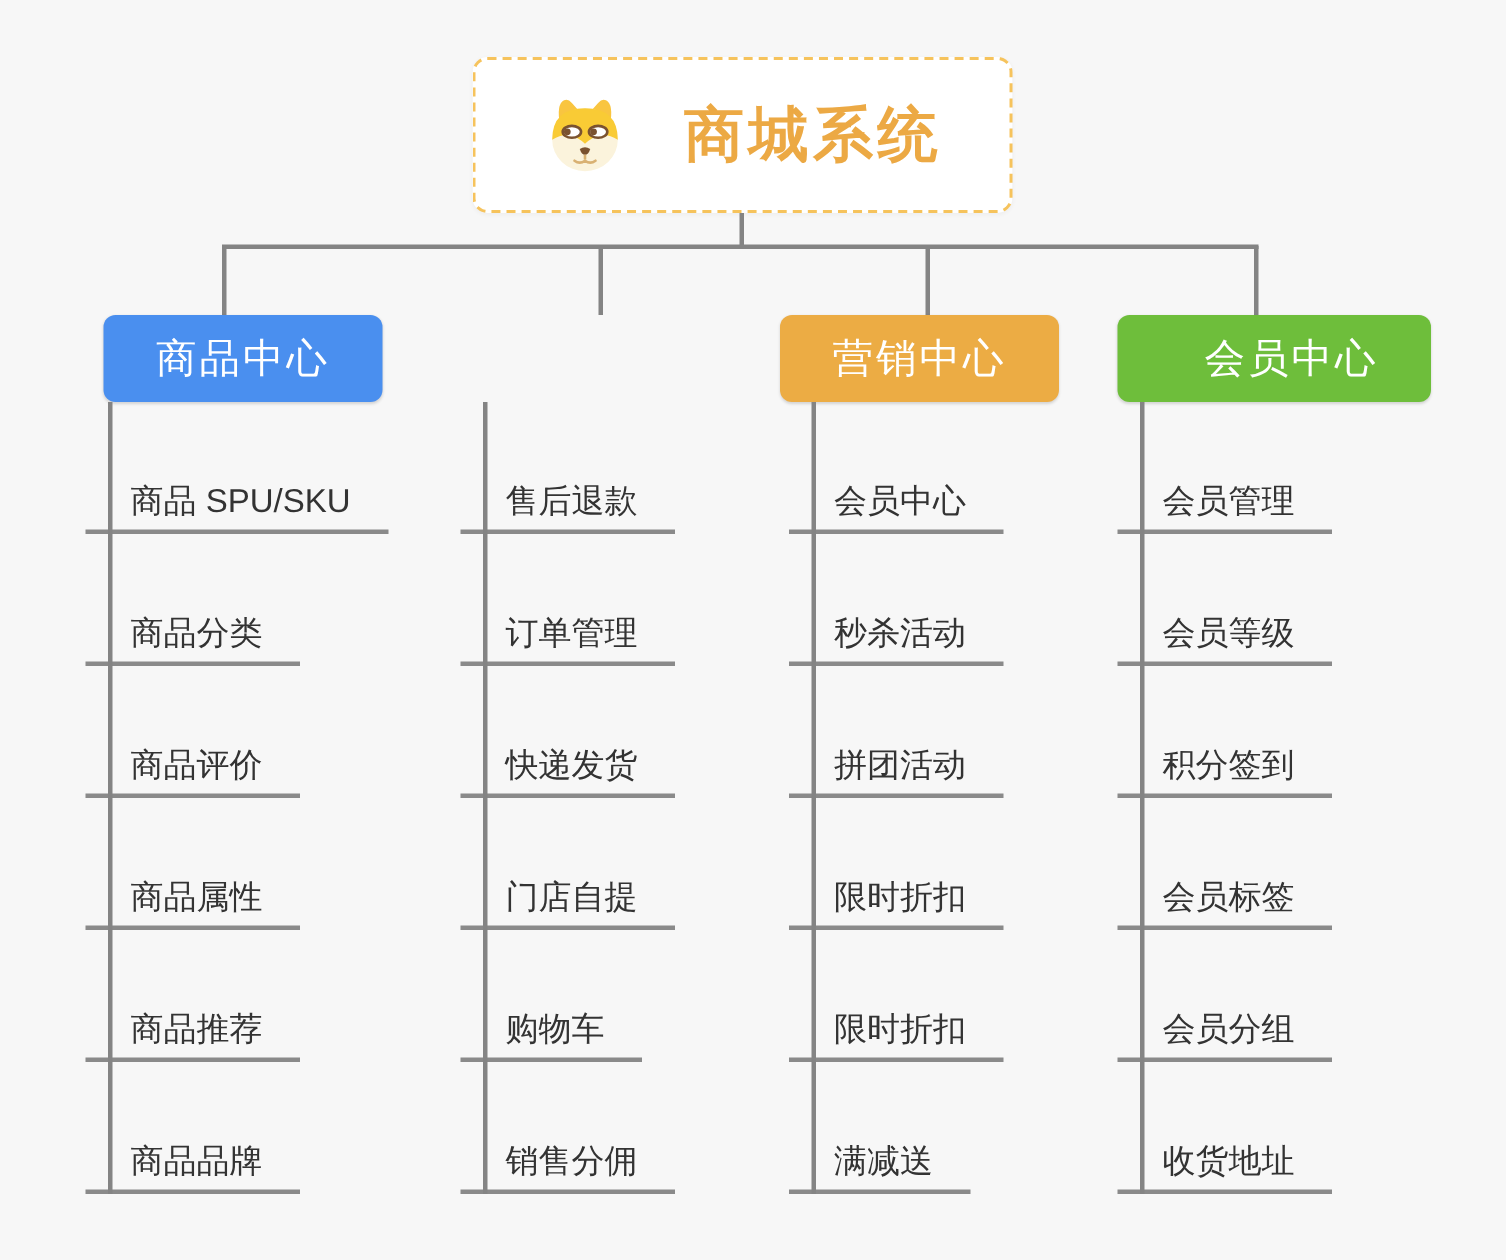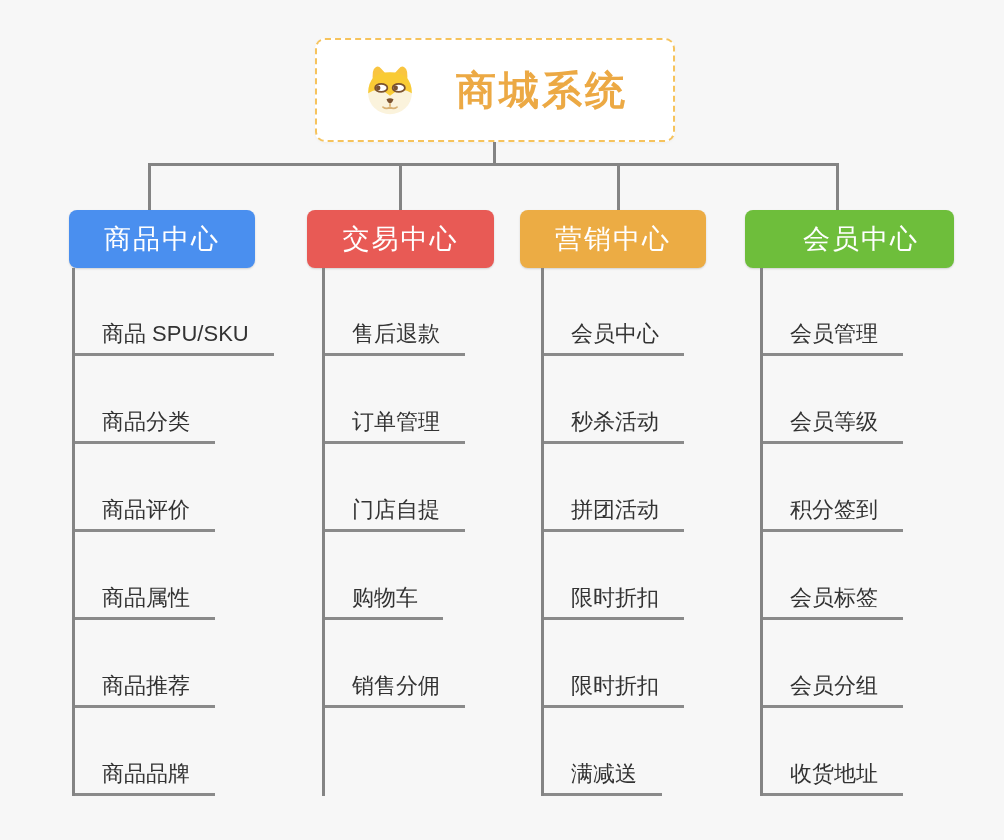--- a/index.html
+++ b/index.html
@@ -34,21 +34,21 @@
   #branch-1{left:307px;width:187px;}
   #branch-2{left:520px;width:186px;}
   #branch-3{left:745px;width:186px;}
 
   
   .column{position:absolute;top:268px;}
   #column-0{left:57px;} #column-1{left:307px;} #column-2{left:526px;} #column-3{left:745px;}
   .trunk{position:absolute;left:15px;top:0;width:3px;height:528px;background:#848484;}
   .row{height:88px;display:flex;align-items:flex-end;}
   .child{
-    display:inline-block;margin-left:15px;padding:0 25px 7px 30px;
+    display:inline-block;padding:0 25px 7px 30px;
     border-bottom:3px solid #8A8A8A;font-size:22px;color:#333333;
     white-space:nowrap;line-height:1.15;
   }
 </style>
 </head>
 <body>
 
 <div id="canvas">
 
   <div class="root-node" style="border-color: rgb(246, 195, 92);">
@@ -69,21 +69,20 @@
   </div>
 
   <div class="line" id="stub" style="background-color: rgb(132, 132, 132);"></div>
   <div class="line" id="bus" style="background-color: rgb(132, 132, 132);"></div>
   <div class="line drop" id="drop-0" style="background-color: rgb(132, 132, 132);"></div>
   <div class="line drop" id="drop-1" style="background-color: rgb(132, 132, 132);"></div>
   <div class="line drop" id="drop-2" style="background-color: rgb(132, 132, 132);"></div>
   <div class="line drop" id="drop-3" style="background-color: rgb(132, 132, 132);"></div>
 
   <div class="branch" id="branch-0" style="background-color: rgb(74, 143, 239);">商品中心</div>
-  <div class="branch" id="branch-1" style="background-color: rgb(232, 90, 85);">交易中心</div>
   <div class="branch" id="branch-2" style="background-color: rgb(236, 172, 68);">营销中心</div>
   <div class="branch" id="branch-3" style="background-color: rgb(110, 190, 59); padding-left: 23px;">会员中心</div>
 
   <div class="column" id="column-0">
     <div class="trunk" style="background-color: rgb(132, 132, 132);"></div>
     <div class="row">
         <span class="child">商品 SPU/SKU</span>
       </div>
     <div class="row">
         <span class="child">商品分类</span>
@@ -102,20 +101,23 @@
       </div>
   </div>
 
   <div class="column" id="column-1">
     <div class="trunk" style="background-color: rgb(132, 132, 132);"></div>
     <div class="row">
         <span class="child">售后退款</span>
       </div>
     <div class="row">
         <span class="child">订单管理</span>
+      </div>
+    <div class="row">
+        <span class="child">快递发货</span>
       </div>
     <div class="row">
         <span class="child">门店自提</span>
       </div>
     <div class="row">
         <span class="child">购物车</span>
       </div>
     <div class="row">
         <span class="child">销售分佣</span>
       </div>

